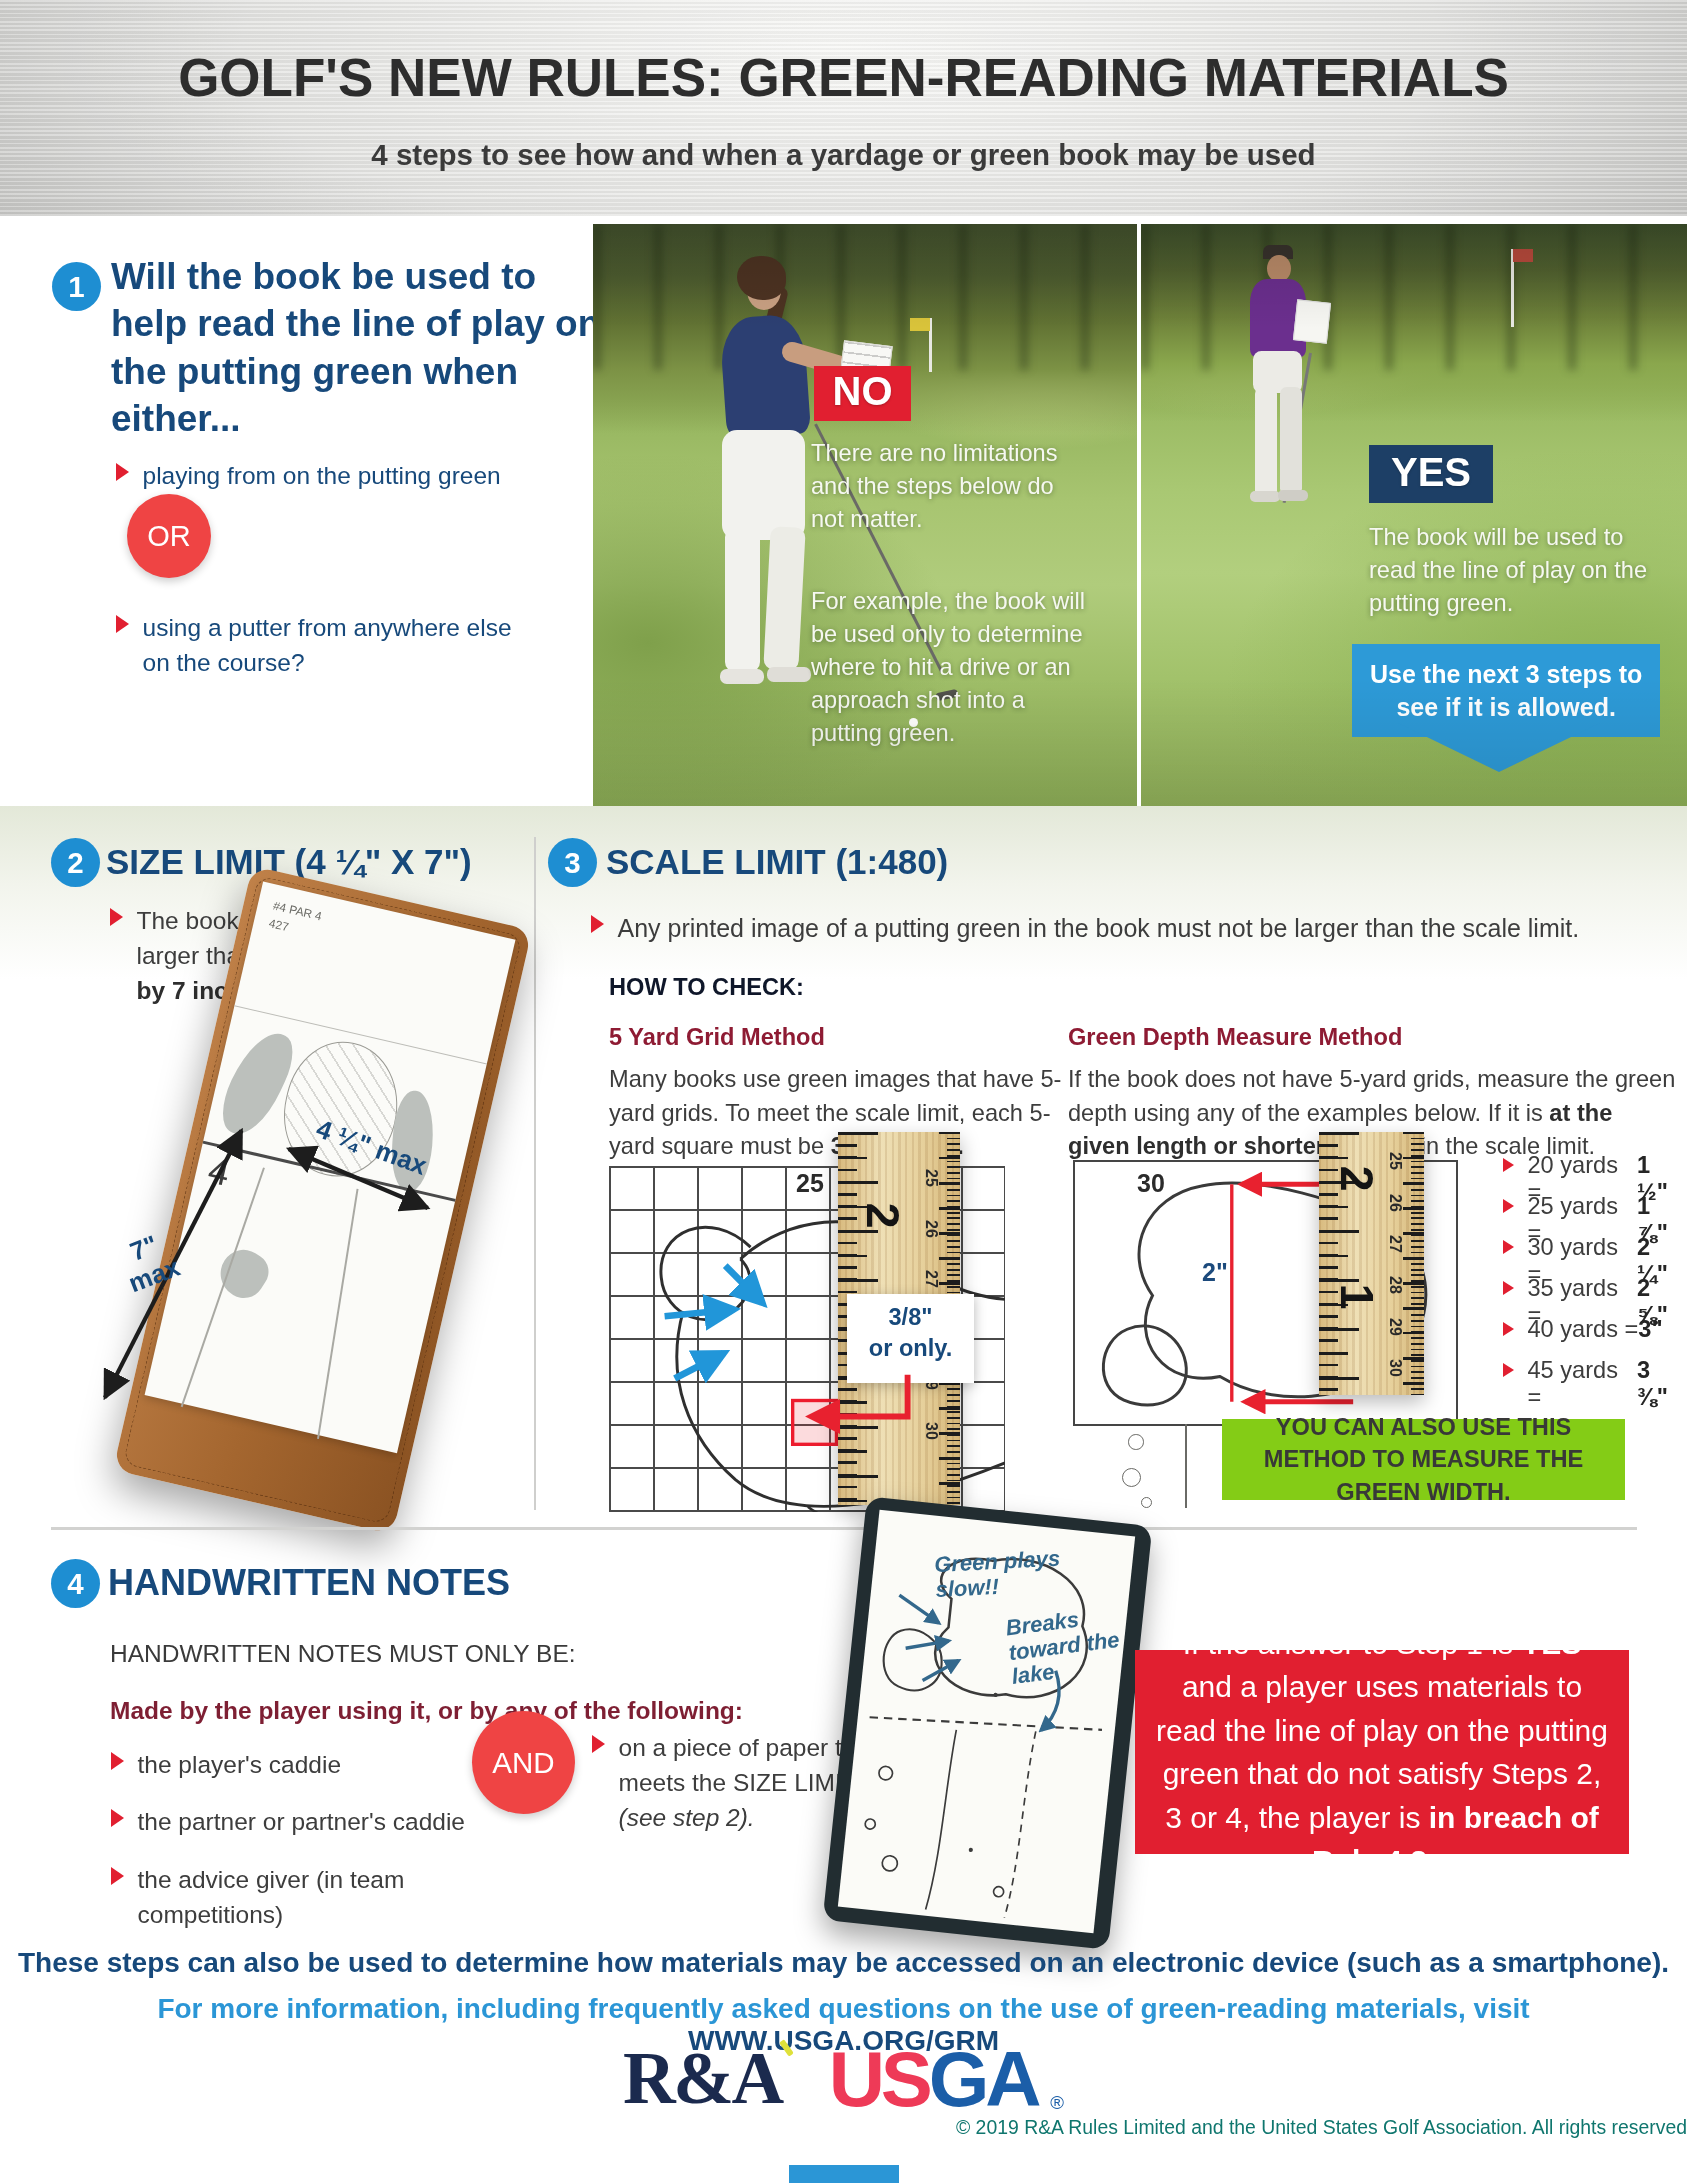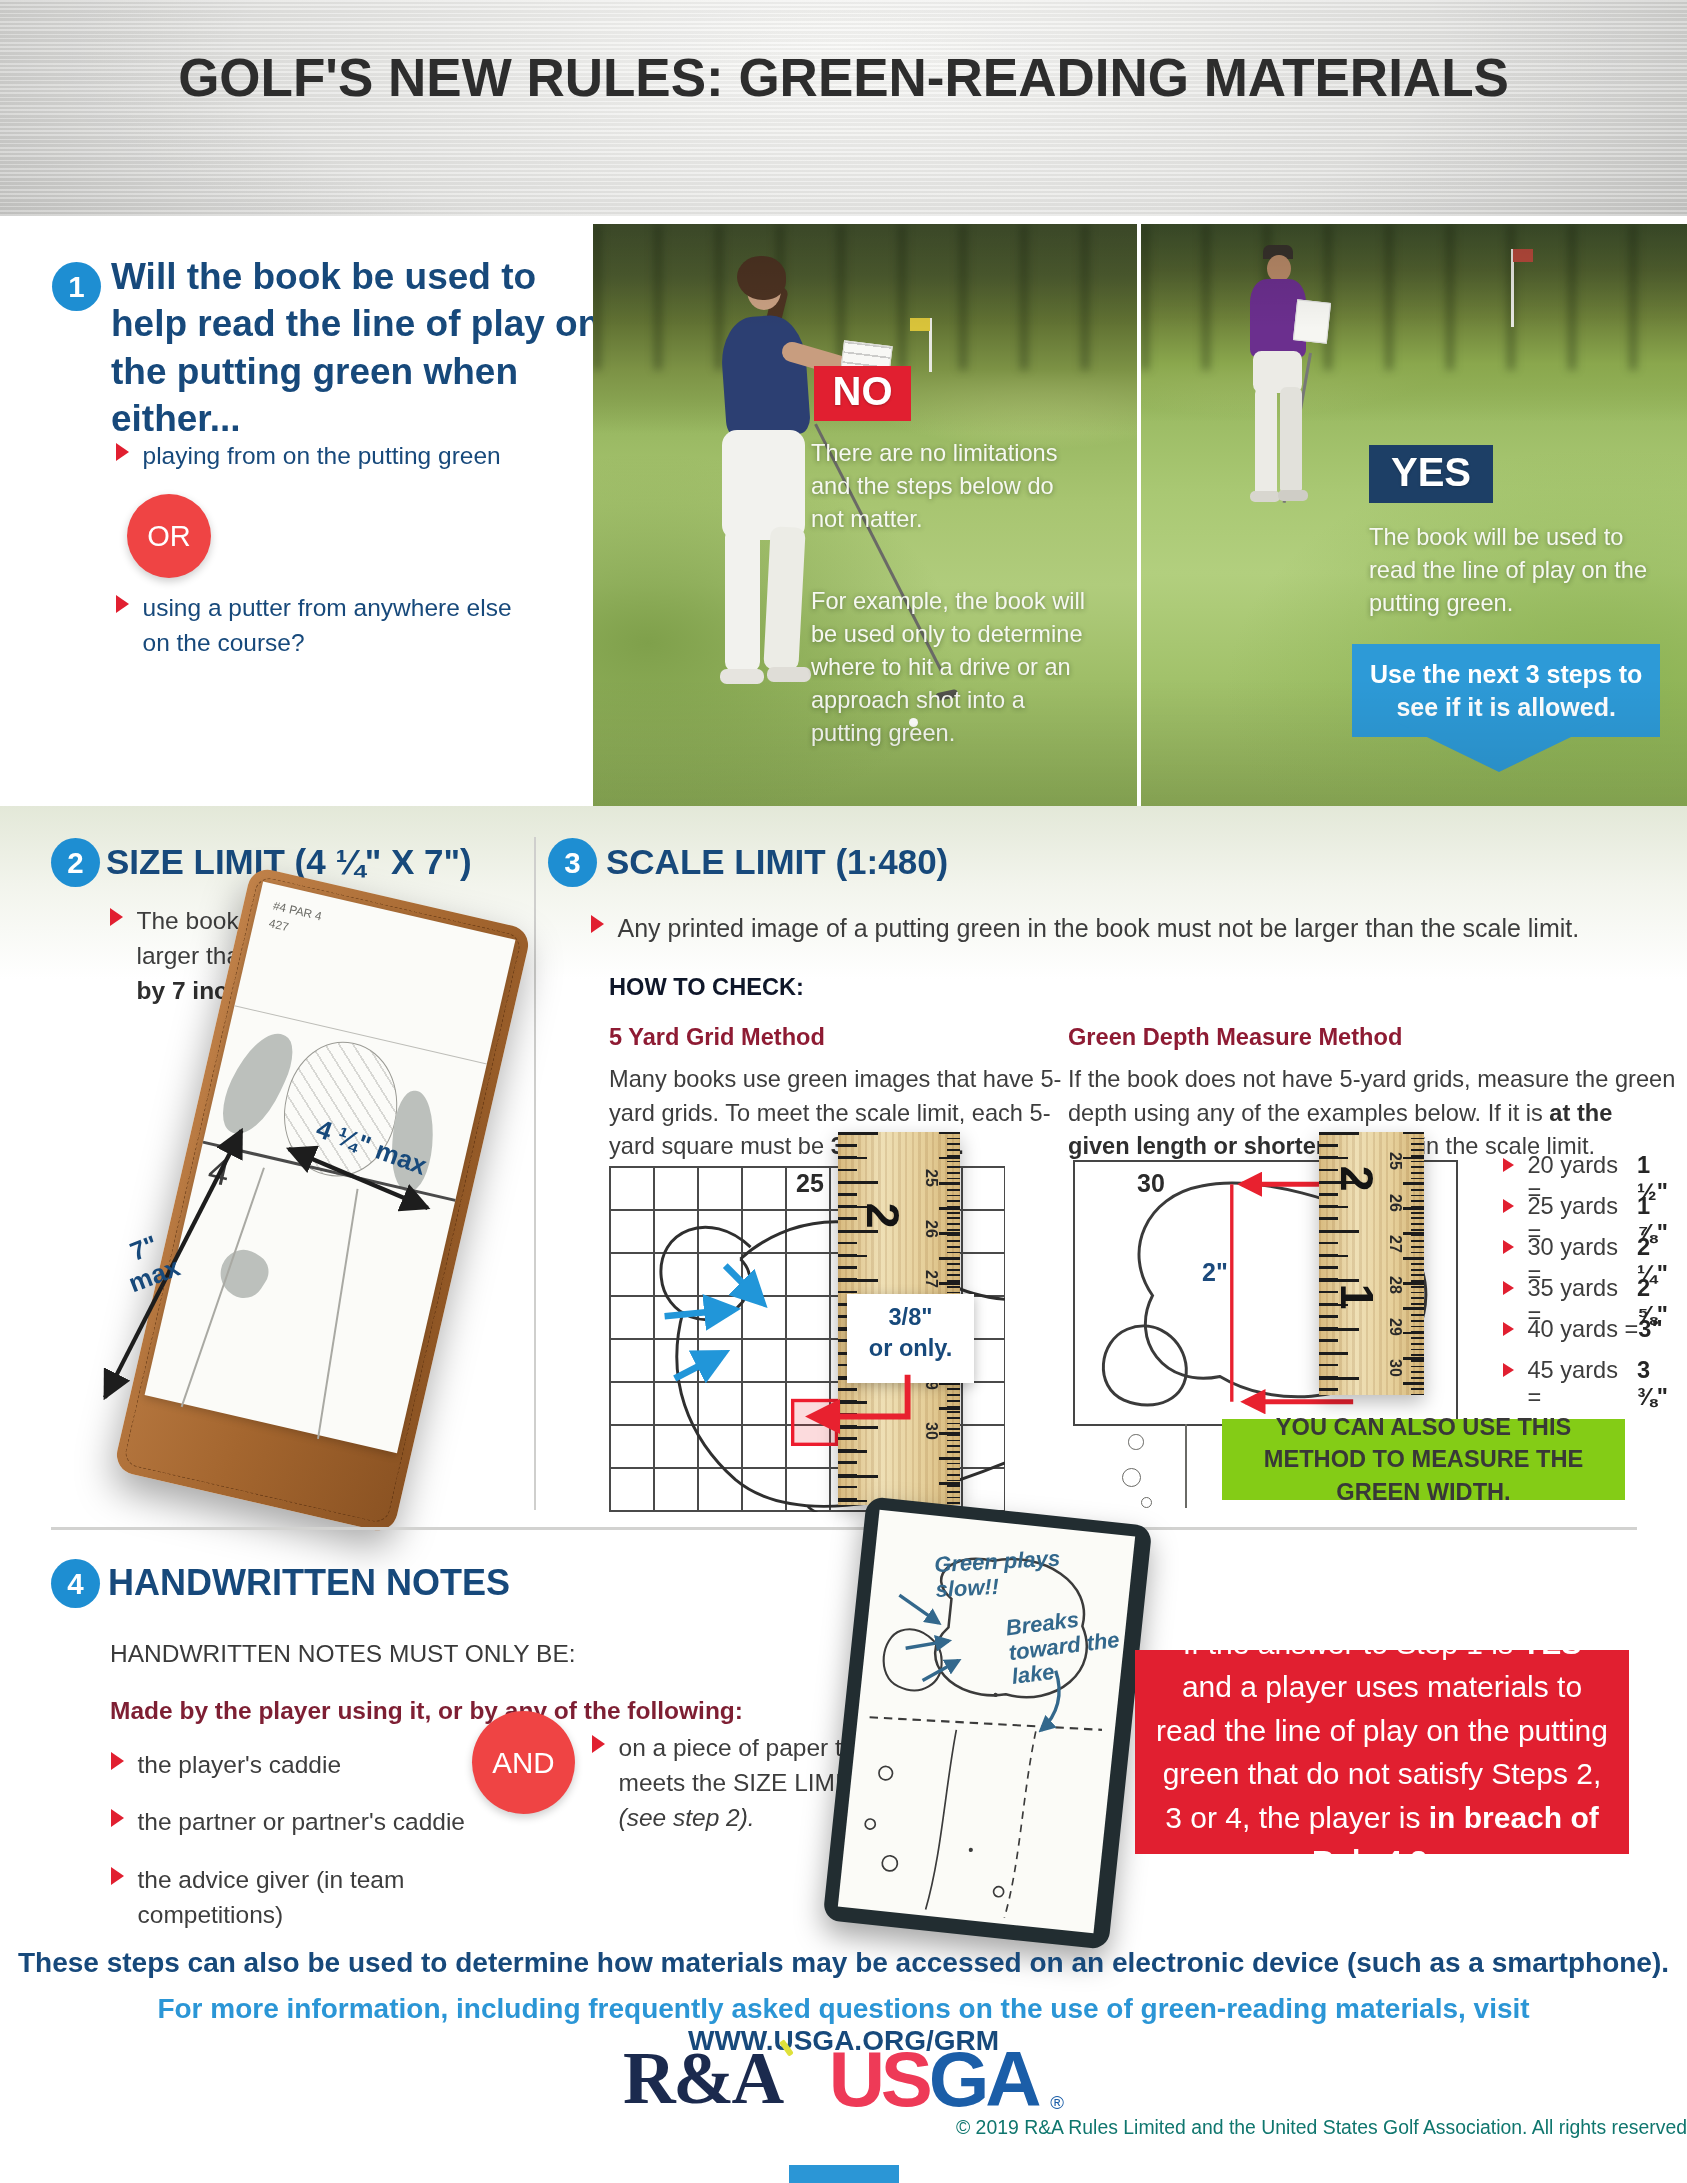--- a/index.html
+++ b/index.html
@@ -17,21 +17,21 @@
   #subtitle{position:absolute;top:138px;width:100%;text-align:center;font-size:29.5px;font-weight:700;color:#3a3a3a;}
 
   
   .badge{position:absolute;width:49px;height:49px;border-radius:50%;background:#1e8ed2;color:#fff;
          font-weight:800;font-size:29.5px;display:flex;align-items:center;justify-content:center;}
   .sec-head{position:absolute;font-size:35px;font-weight:800;color:#17497b;letter-spacing:0;}
   .tri{display:inline-block;width:0;height:0;border-top:9.3px solid transparent;
        border-bottom:9.3px solid transparent;border-left:13.5px solid #e11f30;margin-right:13.5px;flex:none;margin-top:4.2px;}
   .tri-sm{border-top-width:7.6px;border-bottom-width:7.6px;border-left-width:11px;margin-top:5.9px;}
   .bullet{position:absolute;display:flex;align-items:flex-start;font-size:24.5px;color:#3d3d3d;line-height:1.42;}
-  .bullet.navy{color:#17497b;}
+  .bullet.navy{color:#17497b;margin-top:20px;}
   .circle-label{position:absolute;border-radius:50%;background:#ef4444;color:#fff;font-weight:400;
                 display:flex;align-items:center;justify-content:center;box-shadow:0 3.4px 8.4px rgba(0,0,0,0.2);}
   .method-title{position:absolute;font-size:23.6px;font-weight:800;color:#8e1b33;}
   .body-copy{position:absolute;font-size:23.6px;color:#3d3d3d;line-height:1.42;}
   .b{font-weight:800;color:#2e2e2e;}
   #band{position:absolute;left:0;top:806px;width:1687px;height:173px;
         background:linear-gradient(180deg,#e3e8d8 0%,#f2f4ec 45%,#ffffff 100%);}
   #vdiv{position:absolute;left:534px;top:837px;width:1.7px;height:673px;background:#cfcfcd;}
   #hr2{position:absolute;left:51px;top:1527px;width:1586px;height:2.5px;background:#d2d2d0;}
 
@@ -228,20 +228,21 @@
   #f-copy{position:absolute;left:0;top:2116px;width:100%;text-align:right;font-size:19.4px;color:#0f766e;}
   #f-strip{position:absolute;left:789px;top:2165px;width:110px;height:18.6px;background:#2b96d6;}
 </style>
 </head>
 <body>
 
 <div id="page">
 
   <div id="header">
     <div id="title"><span>GOLF'S NEW RULES: </span><span class="hv">GREEN-READING MATERIALS</span></div>
+    <div id="subtitle">4 steps to see how and when a yardage or green book may be used</div>
   </div>
 
   <div id="band"></div>
 
   <div class="badge" style="left:52px;top:262px;">1</div>
   <div class="sec-head" id="s1-heading">Will the book be used to help read the line of play on the putting green when either...</div>
   <div class="bullet navy" id="s1-b1">
     <span class="tri"></span>
     <span>playing from on the putting green</span>
   </div>

